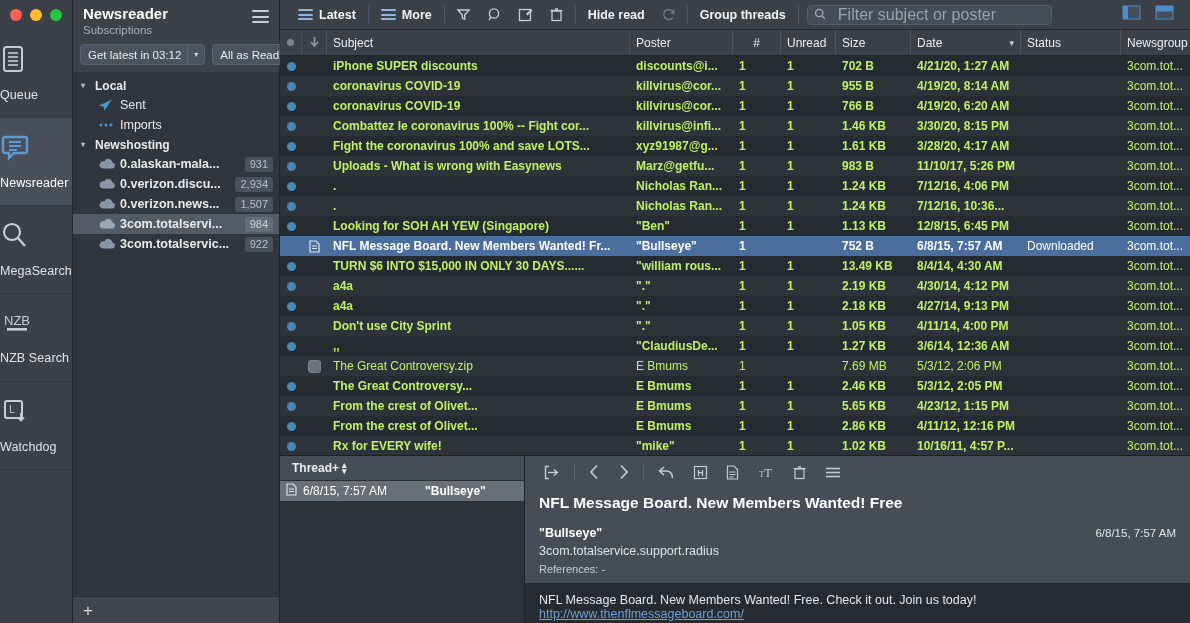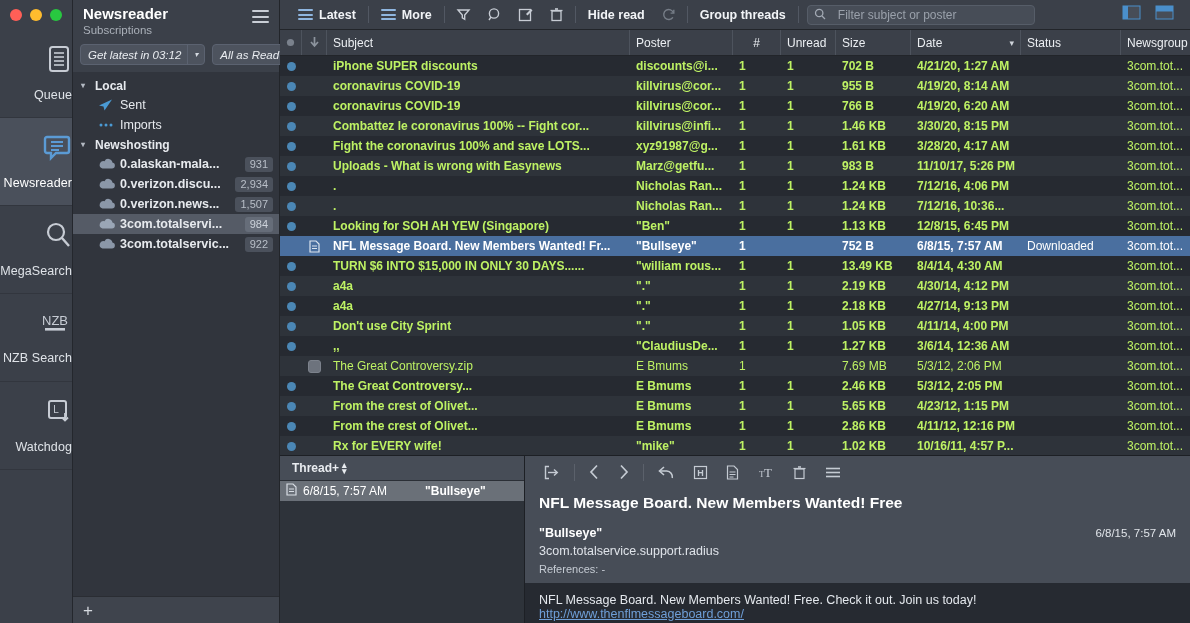--- a/index.html
+++ b/index.html
@@ -21,21 +21,21 @@
   }
   .rail-top { height: 30px; display: flex; align-items: center; padding-left: 10px; gap: 8px; }
   .tl { width: 12px; height: 12px; border-radius: 50%; }
   .tl.r { background: #ff5f57; }
   .tl.y { background: #febc2e; }
   .tl.g { background: #28c840; }
 
   .rail-item {
     height: 88px;
     display: flex; flex-direction: column;
-    align-items: flex-end; justify-content: center;
+    align-items: flex-start; justify-content: center;
     gap: 15px;
     border-bottom: 1px solid #32363e;
     color: #dfe3e8;
     font-size: 12.5px;
     cursor: default;
   }
   .rail-item.active { background: #4a505b; }
   .rail-item.active .rail-label { color: #fff; }
   .rail-item svg { display: block; }
   .rail-label { letter-spacing: .1px; }
@@ -67,21 +67,20 @@
     background: #4d535e;
     border: 1px solid #5b6270;
     border-radius: 4px;
     color: #e9ecf0;
     font-size: 11.5px;
     height: 21px;
     display: flex; align-items: center;
     padding: 0 7px;
     white-space: nowrap;
     cursor: default;
-    font-style: italic;
   }
   .btn.split { padding: 0; }
   .btn.split .lbl { padding: 0 6px 0 7px; display:flex; align-items:center; height:100%;}
   .btn.split .caret {
     width: 17px; height: 100%;
     border-left: 1px solid #5b6270;
     display:flex; align-items:center; justify-content:center;
     font-size: 8px; color: #d4d9e0;
   }
 
@@ -140,21 +139,21 @@
   .lines3 i { height: 2px; background: #cfd4db; border-radius: 1px; }
   .lines3.blue i { background: #8fb6e0; }
   .search-wrap {
     flex: 0 0 228px; height: 20px;
     background: #474d57; border: 1px solid #565d68; border-radius: 4px;
     display: flex; align-items: center; gap: 5px; padding: 0 6px;
     margin-left: 5px;
   }
   .search-wrap input {
     flex: 1 1 auto; background: transparent; border: none; outline: none;
-    color: #eab308; font-size: 12px; font-family: "Liberation Sans", sans-serif; padding-left: 7px;
+    color: #eab308; font-size: 16px; font-family: "Liberation Sans", sans-serif; padding-left: 7px;
   }
   .search-wrap input::placeholder { color: #9aa1ab; }
   .tb-spacer { flex: 1 1 auto; }
   .layout-btn { padding: 0 7px; cursor: default; }
 
   
   .table-wrap { flex: 0 0 425px; background: #262a31; overflow: hidden; position: relative; }
   .thead {
     height: 26px; background: #3b4049;
     display: flex; align-items: stretch;

